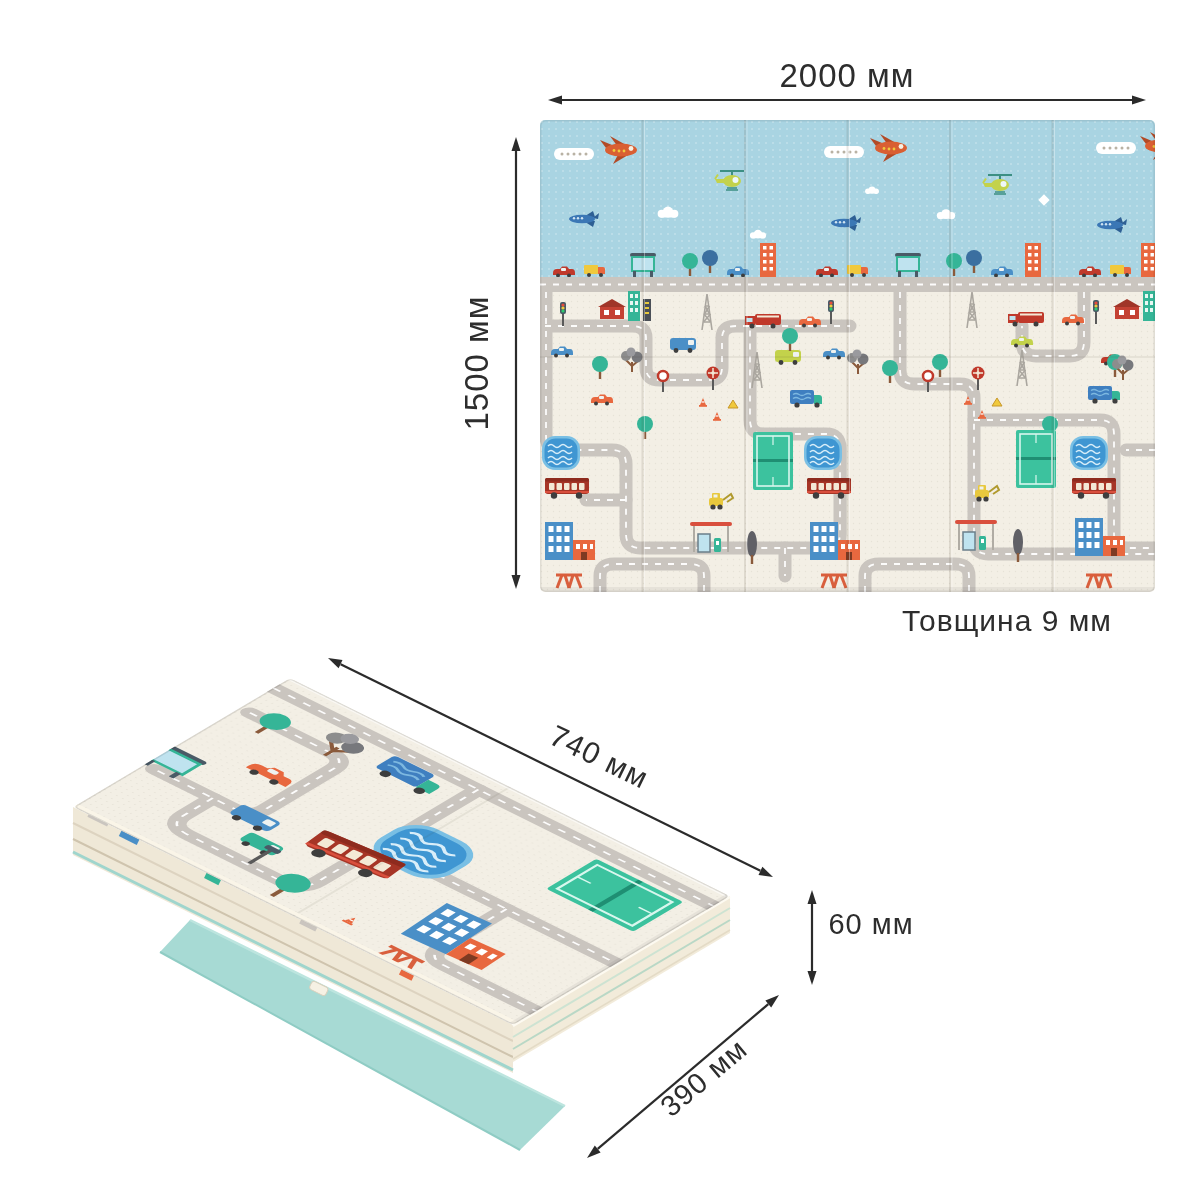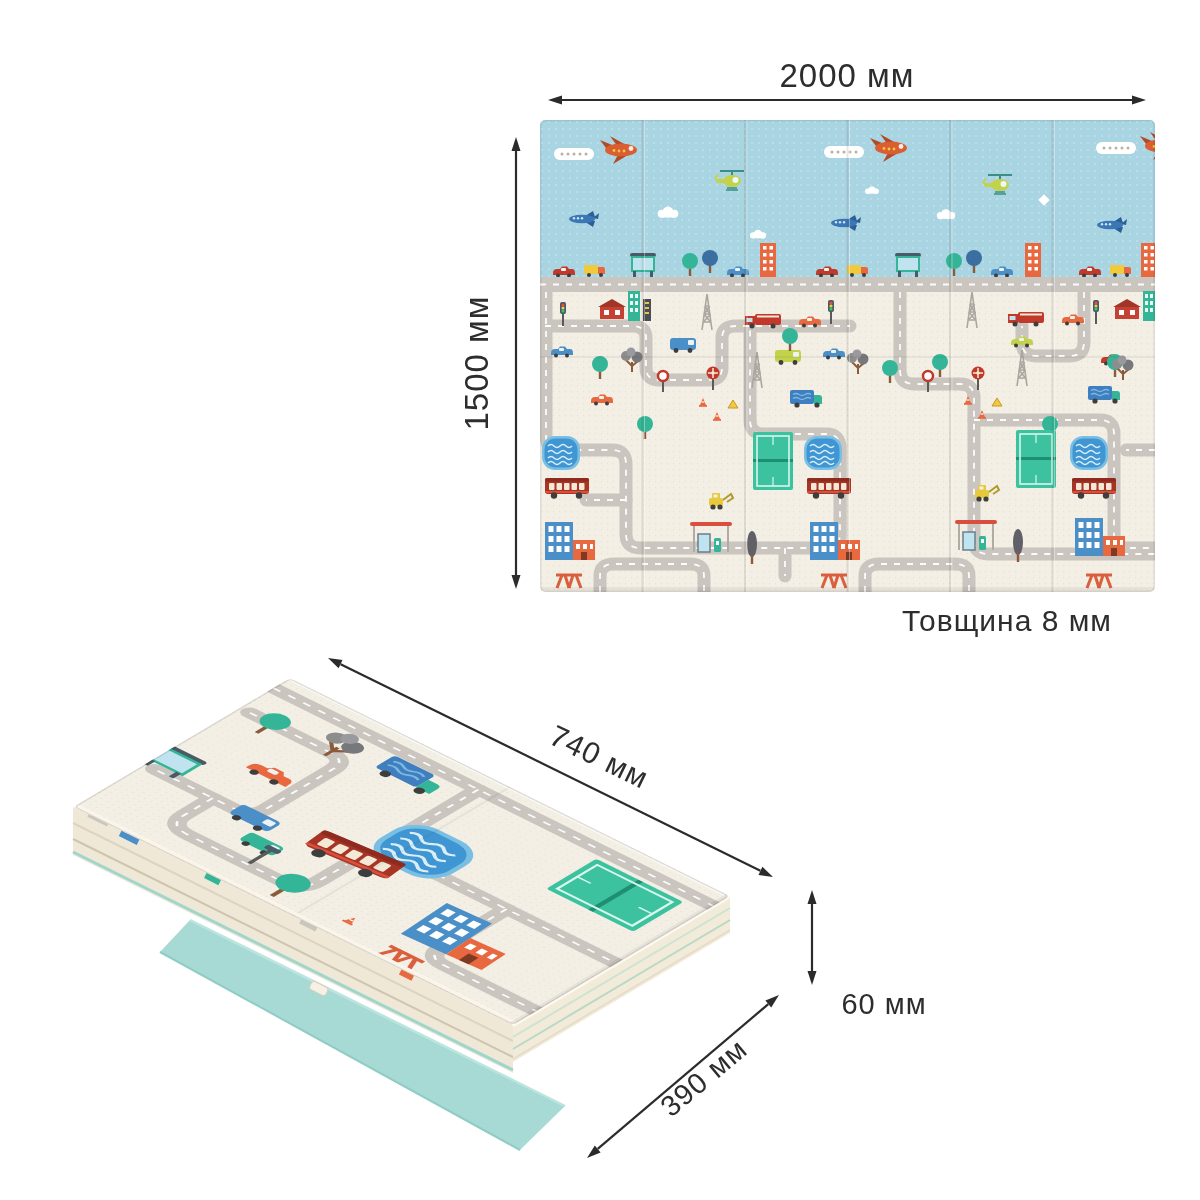--- a/index.html
+++ b/index.html
@@ -10,21 +10,21 @@
   }
   .art{position:absolute;left:0;top:0;}
   .lbl{
     position:absolute;color:#2d2d2d;white-space:nowrap;letter-spacing:1px;
     transform:translate(-50%,-50%);font-weight:400;
   }
   .lbl-2000{left:847px;top:76px;font-size:33px;}
   .lbl-1500{left:477px;top:363px;font-size:33px;transform:translate(-50%,-50%) rotate(-90deg);}
   .lbl-th{left:1007px;top:621px;font-size:30px;}
   .lbl-740{left:599px;top:757px;font-size:30px;transform:translate(-50%,-50%) rotate(26deg);}
-  .lbl-60{left:871px;top:1004px;font-size:29px;margin-left:13px;}
+  .lbl-60{left:871px;top:924px;font-size:29px;}
   .lbl-390{left:704px;top:1078px;font-size:29px;transform:translate(-50%,-50%) rotate(-40deg);}
   .road{stroke:#cac5bf;stroke-width:13;fill:none;stroke-linejoin:round;stroke-linecap:round;}
   .dash{stroke:#ffffff;stroke-width:1.8;fill:none;stroke-dasharray:6 7;opacity:.95;stroke-linejoin:round;}
   .roadF{stroke:#cac5bf;stroke-width:15;fill:none;stroke-linejoin:round;stroke-linecap:round;}
   .dashF{stroke:#ffffff;stroke-width:2;fill:none;stroke-dasharray:7 8;opacity:.95;}
   .dimline{stroke:#2b2b2b;stroke-width:2.2;}
   .dimtri{fill:#2b2b2b;}
 </style>
 </head>
 <body>
@@ -561,18 +561,18 @@
     <g>
       <line class="dimline" x1="768.3" y1="1004.1" x2="597.7" y2="1148.9"></line>
       <polygon class="dimtri" points="779,995 765.4,1000.6 771.2,1007.5"></polygon>
       <polygon class="dimtri" points="587,1158 594.8,1145.5 600.6,1152.4"></polygon>
     </g>
   </g>
 </svg>
 
 <div class="lbl lbl-2000">2000 мм</div>
 <div class="lbl lbl-1500">1500 мм</div>
-<div class="lbl lbl-th">Товщина 8 мм</div>
+<div class="lbl lbl-th">Товщина 9 мм</div>
 <div class="lbl lbl-740">740 мм</div>
 <div class="lbl lbl-60">60 мм</div>
 <div class="lbl lbl-390">390 мм</div>
 
 </div>
 
 </body></html>

